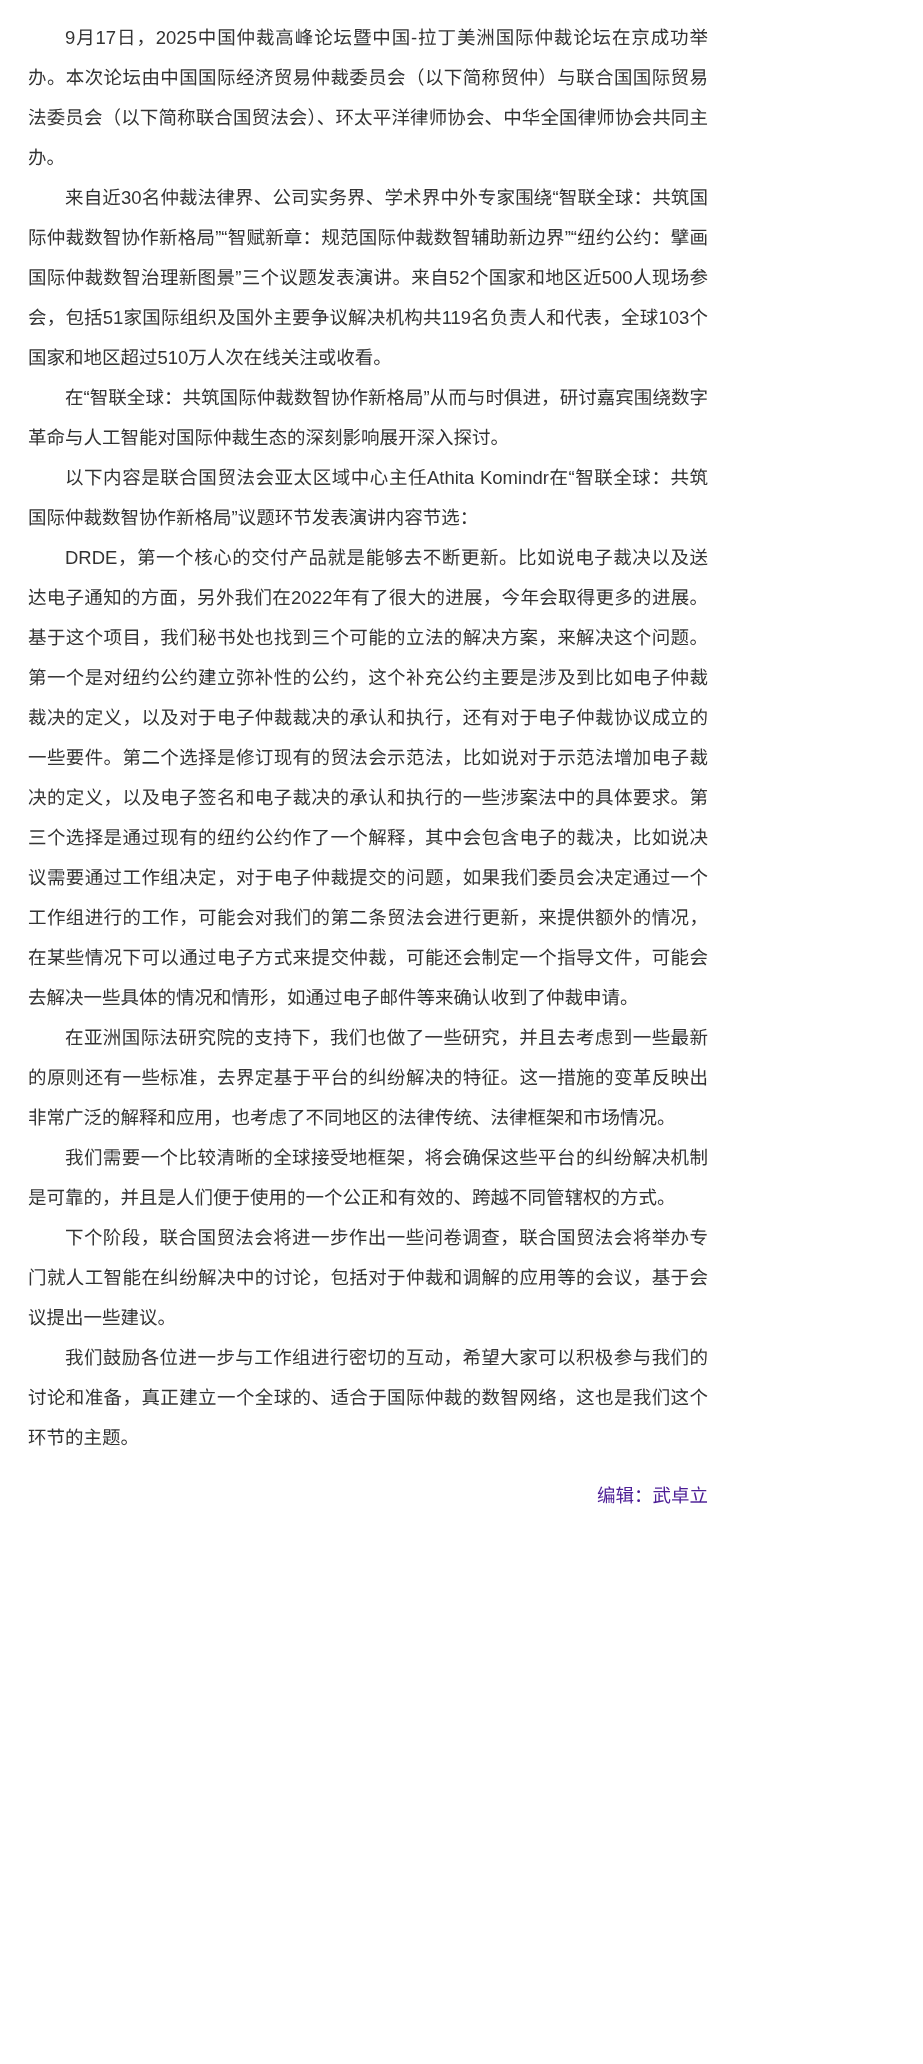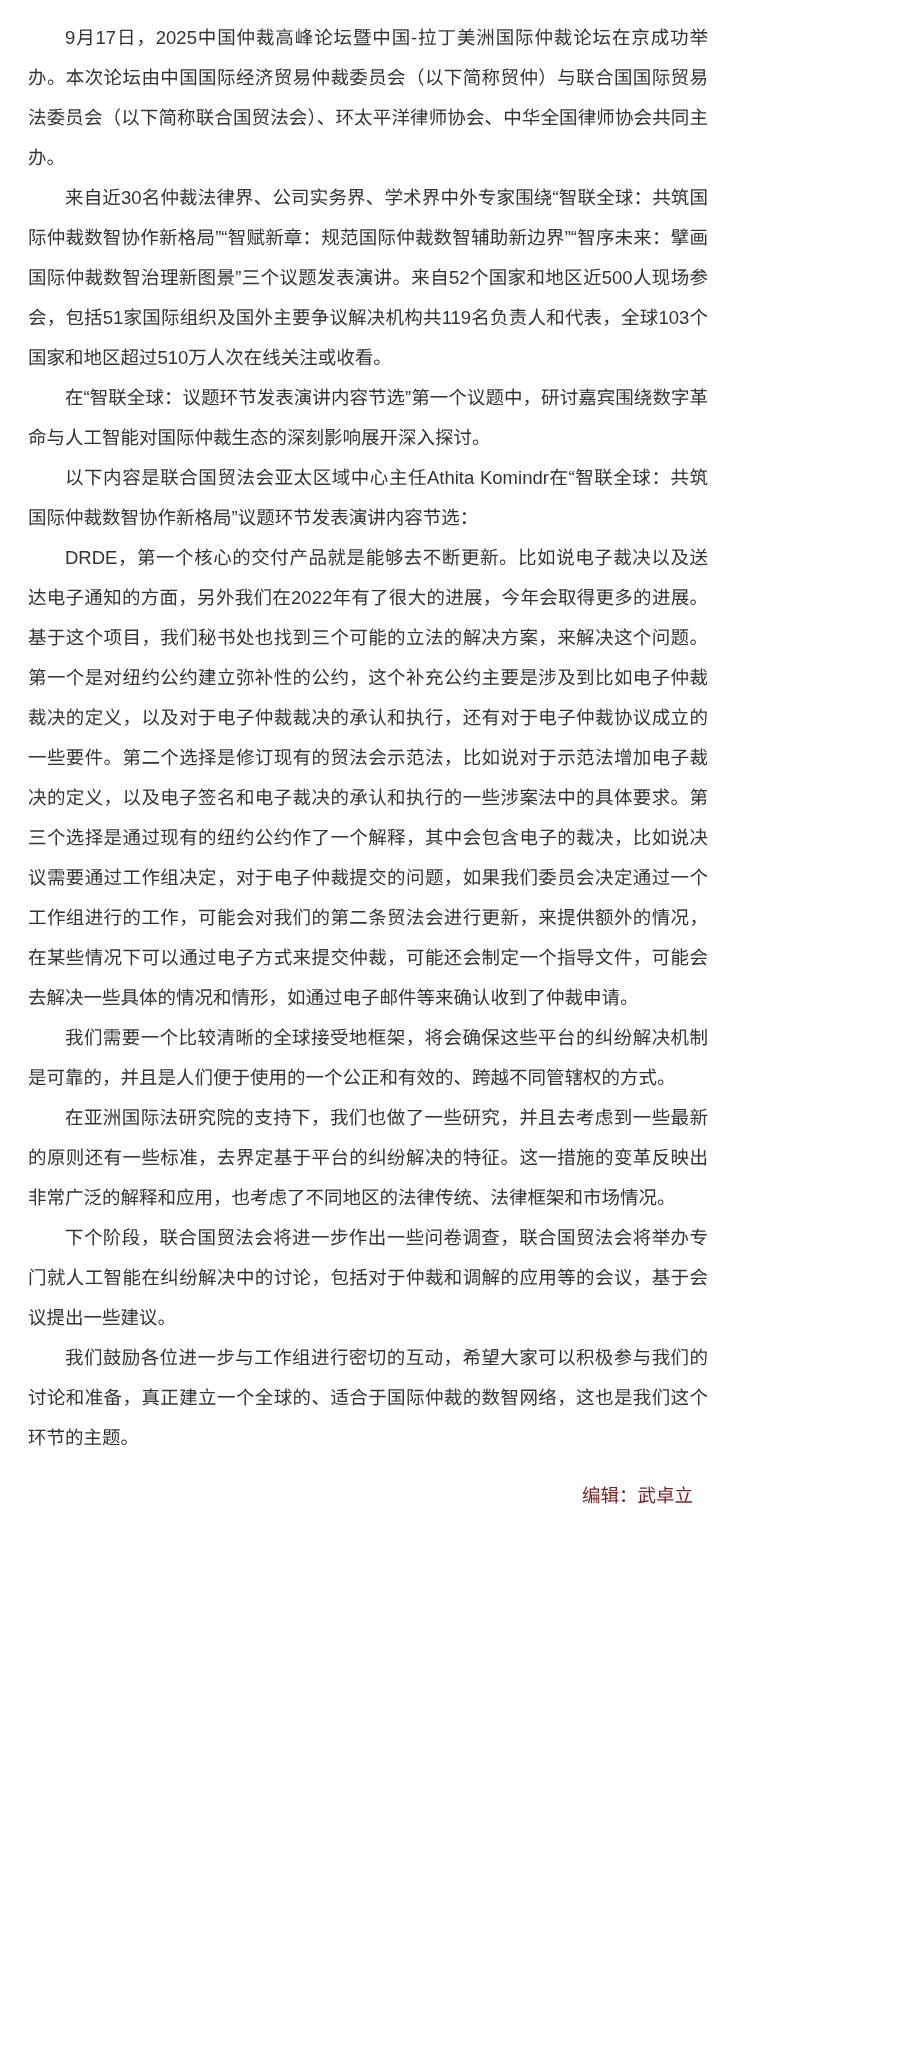--- a/index.html
+++ b/index.html
@@ -29,36 +29,36 @@
     text-justify: inter-ideograph;
     text-indent: 2em;
     color: #333333;
     letter-spacing: 0px;
     word-break: break-all;
   }
   .para + .para {
     margin-top: 0px;
   }
   .byline {
-    margin: 18px 15px 0 0;
+    margin: 18px 0 0 0;
     font-size: 18.5px;
     line-height: 40px;
     text-align: right;
-    color: #7f1d1d;
+    color: #4c1d95;
   }
 </style>
 </head>
 <body>
 
 <div id="article">
   <div>
     <p class="para">9月17日，2025中国仲裁高峰论坛暨中国-拉丁美洲国际仲裁论坛在京成功举办。本次论坛由中国国际经济贸易仲裁委员会（以下简称贸仲）与联合国国际贸易法委员会（以下简称联合国贸法会）、环太平洋律师协会、中华全国律师协会共同主办。</p>
-    <p class="para">来自近30名仲裁法律界、公司实务界、学术界中外专家围绕“智联全球：共筑国际仲裁数智协作新格局”“智赋新章：规范国际仲裁数智辅助新边界”“智序未来：擘画国际仲裁数智治理新图景”三个议题发表演讲。来自52个国家和地区近500人现场参会，包括51家国际组织及国外主要争议解决机构共119名负责人和代表，全球103个国家和地区超过510万人次在线关注或收看。</p>
-    <p class="para">在“智联全球：议题环节发表演讲内容节选”第一个议题中，研讨嘉宾围绕数字革命与人工智能对国际仲裁生态的深刻影响展开深入探讨。</p>
+    <p class="para">来自近30名仲裁法律界、公司实务界、学术界中外专家围绕“智联全球：共筑国际仲裁数智协作新格局”“智赋新章：规范国际仲裁数智辅助新边界”“纽约公约：擘画国际仲裁数智治理新图景”三个议题发表演讲。来自52个国家和地区近500人现场参会，包括51家国际组织及国外主要争议解决机构共119名负责人和代表，全球103个国家和地区超过510万人次在线关注或收看。</p>
+    <p class="para">在“智联全球：共筑国际仲裁数智协作新格局”从而与时俱进，研讨嘉宾围绕数字革命与人工智能对国际仲裁生态的深刻影响展开深入探讨。</p>
     <p class="para">以下内容是联合国贸法会亚太区域中心主任Athita Komindr在“智联全球：共筑国际仲裁数智协作新格局”议题环节发表演讲内容节选：</p>
     <p class="para">DRDE，第一个核心的交付产品就是能够去不断更新。比如说电子裁决以及送达电子通知的方面，另外我们在2022年有了很大的进展，今年会取得更多的进展。基于这个项目，我们秘书处也找到三个可能的立法的解决方案，来解决这个问题。第一个是对纽约公约建立弥补性的公约，这个补充公约主要是涉及到比如电子仲裁裁决的定义，以及对于电子仲裁裁决的承认和执行，还有对于电子仲裁协议成立的一些要件。第二个选择是修订现有的贸法会示范法，比如说对于示范法增加电子裁决的定义，以及电子签名和电子裁决的承认和执行的一些涉案法中的具体要求。第三个选择是通过现有的纽约公约作了一个解释，其中会包含电子的裁决，比如说决议需要通过工作组决定，对于电子仲裁提交的问题，如果我们委员会决定通过一个工作组进行的工作，可能会对我们的第二条贸法会进行更新，来提供额外的情况，在某些情况下可以通过电子方式来提交仲裁，可能还会制定一个指导文件，可能会去解决一些具体的情况和情形，如通过电子邮件等来确认收到了仲裁申请。</p>
+    <p class="para">在亚洲国际法研究院的支持下，我们也做了一些研究，并且去考虑到一些最新的原则还有一些标准，去界定基于平台的纠纷解决的特征。这一措施的变革反映出非常广泛的解释和应用，也考虑了不同地区的法律传统、法律框架和市场情况。</p>
     <p class="para">我们需要一个比较清晰的全球接受地框架，将会确保这些平台的纠纷解决机制是可靠的，并且是人们便于使用的一个公正和有效的、跨越不同管辖权的方式。</p>
-    <p class="para">在亚洲国际法研究院的支持下，我们也做了一些研究，并且去考虑到一些最新的原则还有一些标准，去界定基于平台的纠纷解决的特征。这一措施的变革反映出非常广泛的解释和应用，也考虑了不同地区的法律传统、法律框架和市场情况。</p>
     <p class="para">下个阶段，联合国贸法会将进一步作出一些问卷调查，联合国贸法会将举办专门就人工智能在纠纷解决中的讨论，包括对于仲裁和调解的应用等的会议，基于会议提出一些建议。</p>
     <p class="para">我们鼓励各位进一步与工作组进行密切的互动，希望大家可以积极参与我们的讨论和准备，真正建立一个全球的、适合于国际仲裁的数智网络，这也是我们这个环节的主题。</p>
   </div>
   <div class="byline">编辑：武卓立</div>
 </div>
 
 </body></html>

